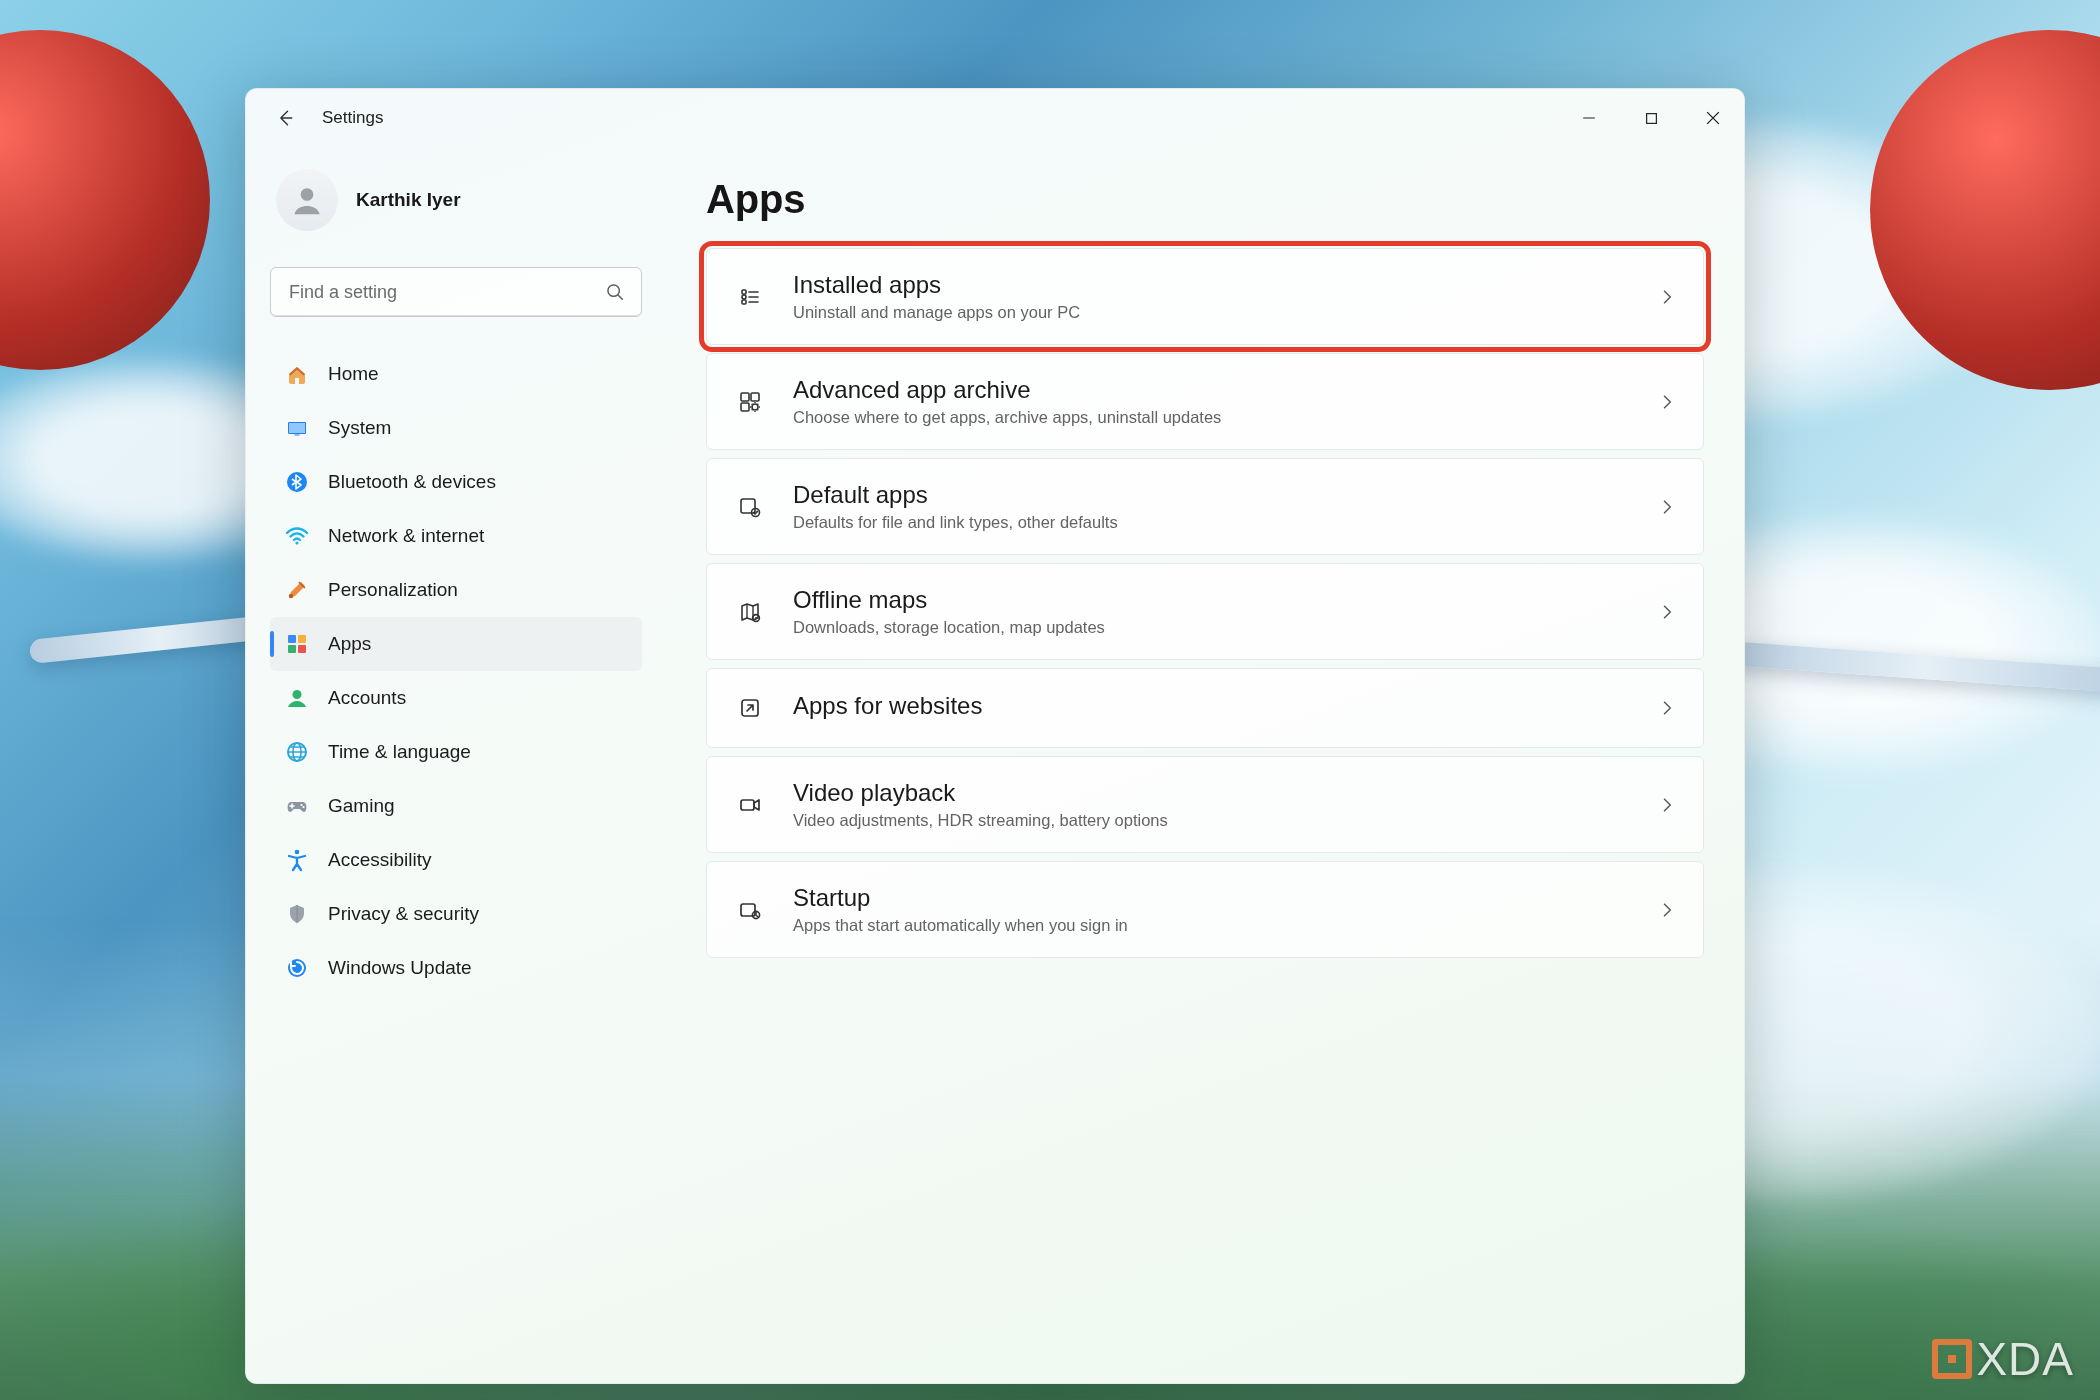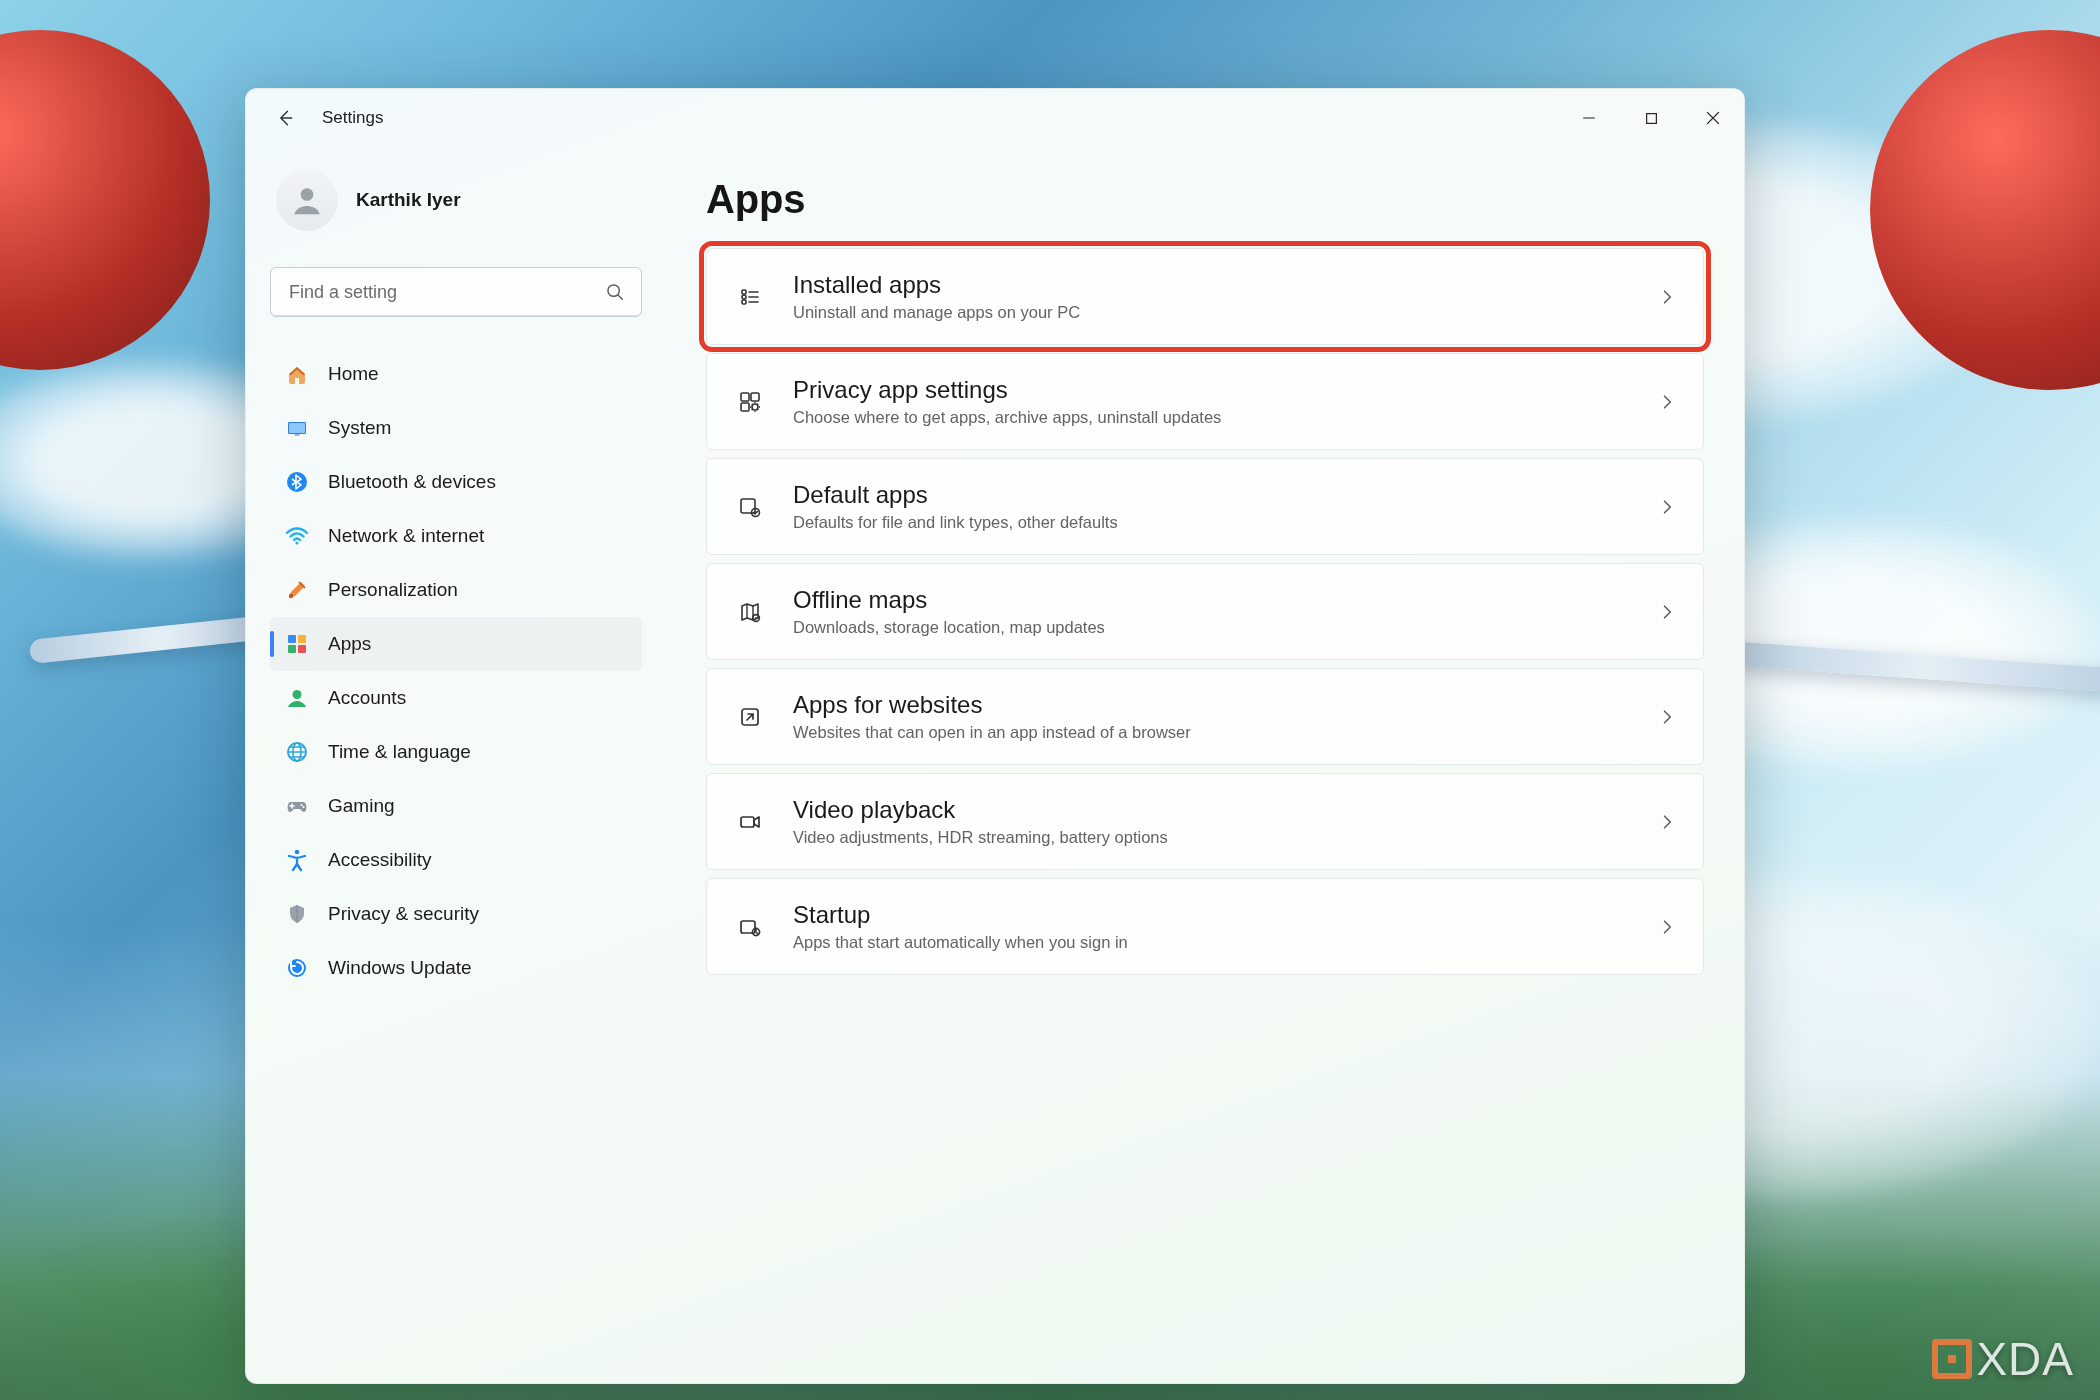--- a/index.html
+++ b/index.html
@@ -352,21 +352,21 @@
             <div class="card-icon">
               <svg viewBox="0 0 24 24" width="24" height="24">
                 <rect x="3" y="3" width="8" height="8" rx="1.2" fill="none" stroke="currentColor" stroke-width="1.6"></rect>
                 <rect x="13" y="3" width="8" height="8" rx="1.2" fill="none" stroke="currentColor" stroke-width="1.6"></rect>
                 <rect x="3" y="13" width="8" height="8" rx="1.2" fill="none" stroke="currentColor" stroke-width="1.6"></rect>
                 <circle cx="17" cy="17" r="3" fill="none" stroke="currentColor" stroke-width="1.6"></circle>
                 <path d="M17 13v-1M17 22v-1M21 17h1M12 17h1M19.6 14.4l.7-.7M13.7 20.3l.7-.7M19.6 19.6l.7 .7M13.7 13.7l.7 .7" stroke="currentColor" stroke-width="1.4"></path>
               </svg>
             </div>
             <div class="card-text">
-              <div class="card-title">Privacy app settings</div>
+              <div class="card-title">Advanced app archive</div>
               <div class="card-sub">Choose where to get apps, archive apps, uninstall updates</div>
             </div>
             <svg class="chev" viewBox="0 0 24 24" width="20" height="20">
               <path d="M9 5l7 7-7 7" fill="none" stroke="currentColor" stroke-width="1.8" stroke-linecap="round" stroke-linejoin="round"></path>
             </svg>
           </div>
           <div class="card">
             <div class="card-icon">
               <svg viewBox="0 0 24 24" width="24" height="24">
                 <rect x="3" y="4" width="14" height="14" rx="2" fill="none" stroke="currentColor" stroke-width="1.6"></rect>
@@ -401,21 +401,20 @@
           </div>
           <div class="card">
             <div class="card-icon">
               <svg viewBox="0 0 24 24" width="24" height="24">
                 <rect x="4" y="4" width="16" height="16" rx="2.5" fill="none" stroke="currentColor" stroke-width="1.7"></rect>
                 <path d="M9 15l6-6M10 9h5v5" fill="none" stroke="currentColor" stroke-width="1.7" stroke-linecap="round" stroke-linejoin="round"></path>
               </svg>
             </div>
             <div class="card-text">
               <div class="card-title">Apps for websites</div>
-              <div class="card-sub">Websites that can open in an app instead of a browser</div>
             </div>
             <svg class="chev" viewBox="0 0 24 24" width="20" height="20">
               <path d="M9 5l7 7-7 7" fill="none" stroke="currentColor" stroke-width="1.8" stroke-linecap="round" stroke-linejoin="round"></path>
             </svg>
           </div>
           <div class="card">
             <div class="card-icon">
               <svg viewBox="0 0 24 24" width="24" height="24">
                 <rect x="3" y="7" width="13" height="10" rx="2" fill="none" stroke="currentColor" stroke-width="1.7"></rect>
                 <path d="M16 10l5-3v10l-5-3z" fill="none" stroke="currentColor" stroke-width="1.7" stroke-linejoin="round"></path>

